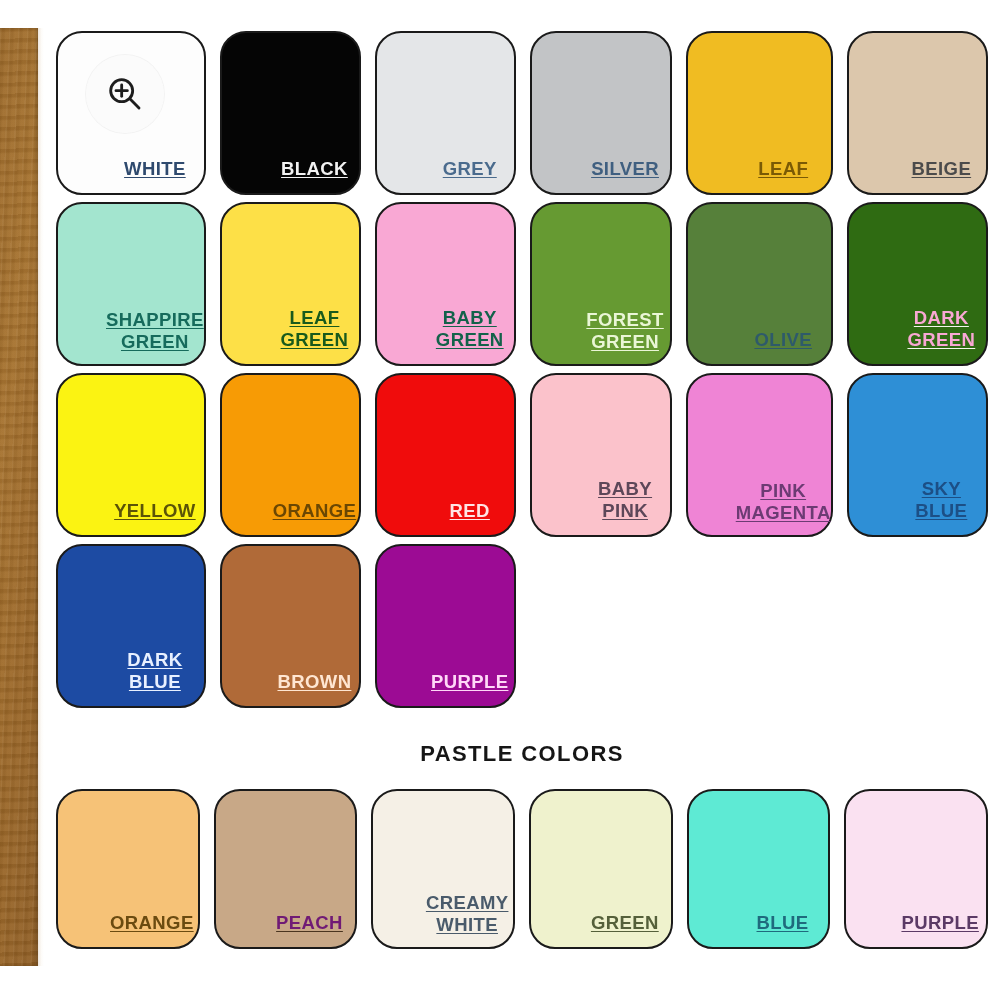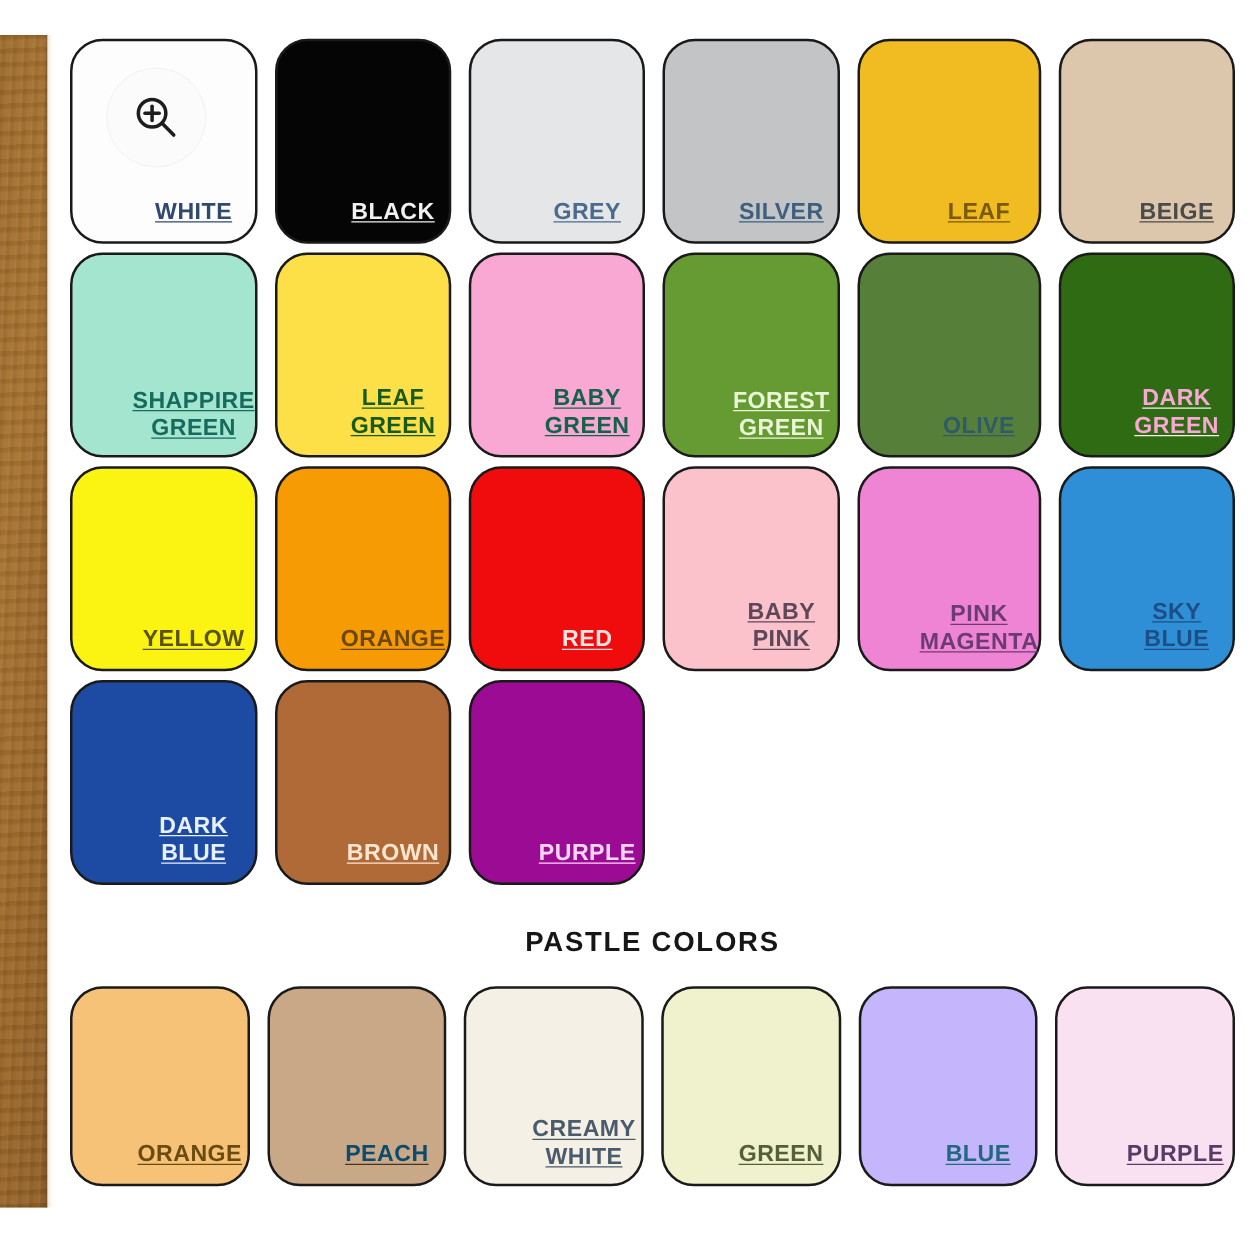--- a/index.html
+++ b/index.html
@@ -284,36 +284,36 @@
 
     <div class="section-heading">PASTLE COLORS</div>
 
     <div class="grid" id="grid-pastel">
         <div class="swatch" style="background: rgb(246, 194, 119);">
           <span class="swatch-label" style="color: rgb(107, 75, 16); text-decoration-color: rgb(107, 75, 16);">
             <span style="display: block;">ORANGE</span>
           </span>
         </div>
         <div class="swatch" style="background: rgb(200, 168, 135);">
-          <span class="swatch-label" style="color: #0c4a6e; text-decoration-color: rgb(74, 53, 32);">
+          <span class="swatch-label" style="color: #701a75; text-decoration-color: rgb(74, 53, 32);">
             <span style="display: block;">PEACH</span>
           </span>
         </div>
         <div class="swatch" style="background: rgb(245, 240, 230);">
           <span class="swatch-label two-line" style="color: rgb(74, 91, 107); text-decoration-color: rgb(74, 91, 107);">
             <span style="display: block;">CREAMY </span>
             <span style="display: block;">WHITE</span>
           </span>
         </div>
         <div class="swatch" style="background: rgb(239, 242, 205);">
           <span class="swatch-label" style="color: rgb(85, 96, 58); text-decoration-color: rgb(85, 96, 58);">
             <span style="display: block;">GREEN</span>
           </span>
         </div>
-        <div class="swatch" style="background: #c4b5fd;">
+        <div class="swatch" style="background: #5eead4;">
           <span class="swatch-label" style="color: rgb(31, 106, 125); text-decoration-color: rgb(31, 106, 125);">
             <span style="display: block;">BLUE</span>
           </span>
         </div>
         <div class="swatch" style="background: rgb(250, 225, 241);">
           <span class="swatch-label" style="color: rgb(91, 58, 102); text-decoration-color: rgb(91, 58, 102);">
             <span style="display: block;">PURPLE</span>
           </span>
         </div>
       </div>

